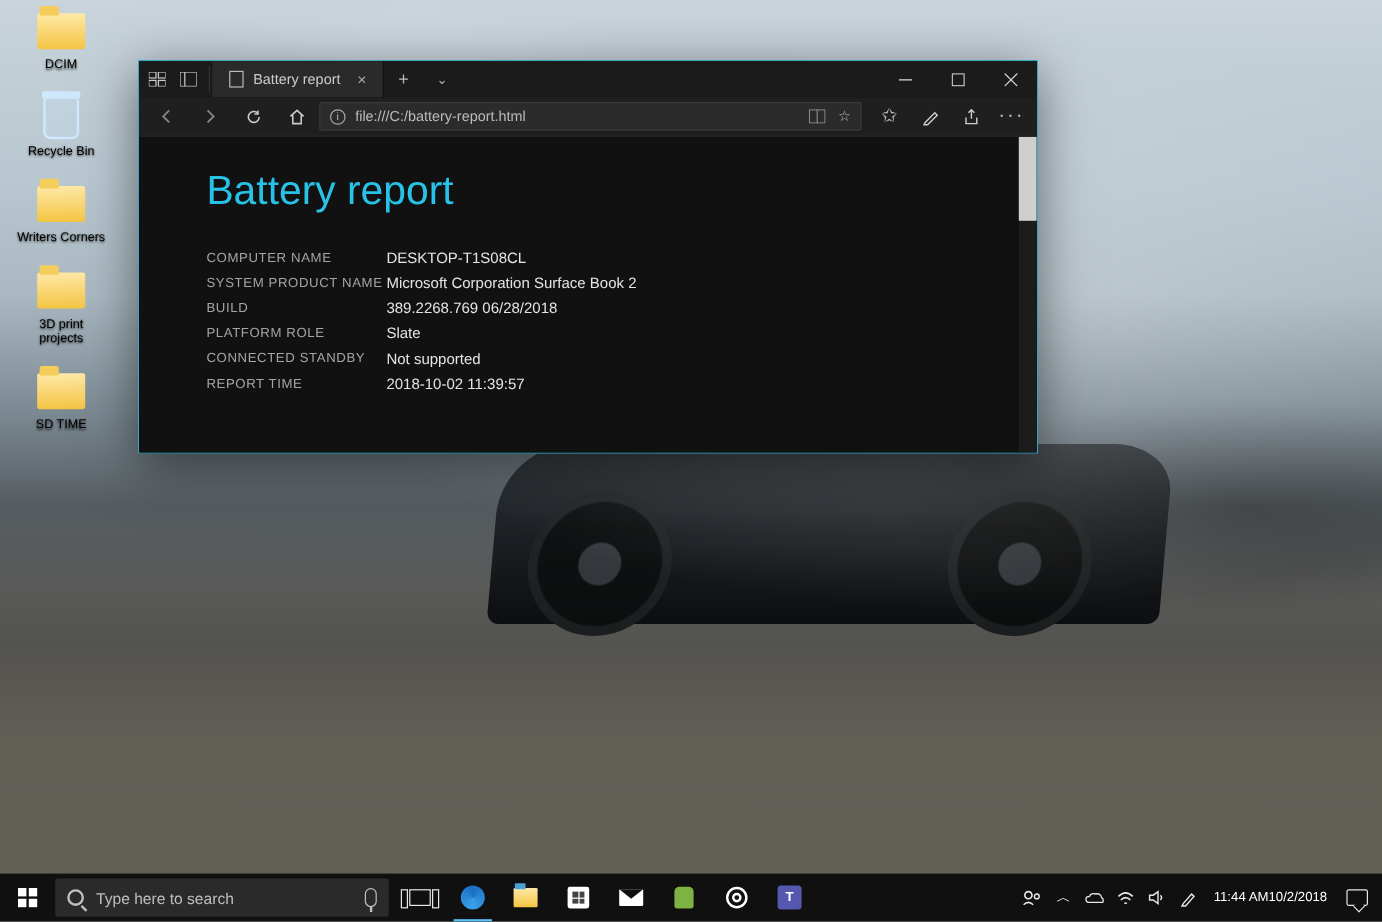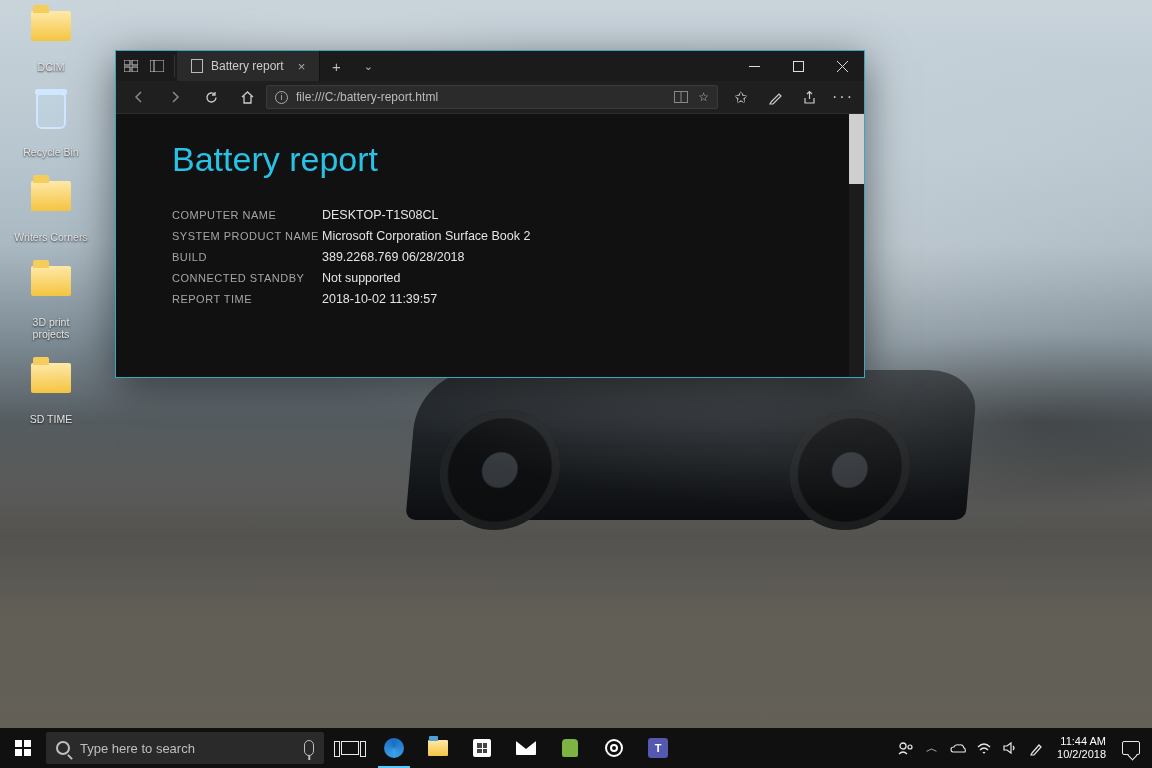--- a/index.html
+++ b/index.html
@@ -15,21 +15,21 @@
  radial-gradient(400px 200px at 30% 15%,rgba(255,255,255,.3),transparent 60%),
  radial-gradient(500px 150px at 90% 55%,rgba(0,0,0,.35),transparent 60%),
  linear-gradient(180deg,transparent 55%,rgba(0,0,0,.25) 70%,rgba(0,0,0,.1) 100%);
 }
 .car{position:absolute;right:180px;top:370px;width:560px;height:150px;border-radius:60px 50px 10px 10px/60px 40px 10px 10px;background:linear-gradient(180deg,#2c3237,#101215);transform:skewX(-5deg)}
 .wheel{position:absolute;bottom:-10px;width:120px;height:120px;border-radius:50%;background:radial-gradient(circle,#3a3f44 0 20%,#0f1112 22% 60%,#232628 62% 70%,#0a0b0c 72% 100%)}
 .wheel.w1{left:30px}.wheel.w2{right:60px}
 
 
 .desktop-icons{position:absolute;left:14px;top:6px;display:flex;flex-direction:column;gap:18px;z-index:2}
-.dicon{width:74px;display:flex;flex-direction:column;align-items:center;gap:15px;color:#e5e5e5;text-align:center;cursor:default}
+.dicon{width:74px;display:flex;flex-direction:column;align-items:center;gap:2px;color:#000000;text-align:center;cursor:default}
 .dicon .glyph{width:44px;height:40px;display:flex;align-items:center;justify-content:center}
 .dicon .lbl{font-size:10.5px;line-height:12px;text-shadow:0 1px 2px rgba(0,0,0,.8)}
 .folder{width:40px;height:30px;background:linear-gradient(180deg,#ffe9a8,#f4c542);border-radius:2px;position:relative}
 .folder::before{content:"";position:absolute;top:-6px;left:2px;width:16px;height:8px;background:#f5cd5a;border-radius:2px 2px 0 0}
 .bin{width:30px;height:36px;border:2px solid #cfe8ff;border-radius:4px 4px 6px 6px;position:relative;background:rgba(200,230,255,.25)}
 .bin::before{content:"";position:absolute;top:-6px;left:-3px;right:-3px;height:6px;background:#cfe8ff;border-radius:2px}
 
 
 .browser{position:absolute;left:115px;top:50px;width:750px;height:328px;background:#0b0b0b;border:1px solid #3aa6bf;box-shadow:0 10px 40px rgba(0,0,0,.5);display:flex;flex-direction:column;z-index:5}
 .titlebar{height:30px;background:#1b1b1b;display:flex;align-items:stretch;color:#ccc}
@@ -84,21 +84,21 @@
 .store .winlogo span{background:#444}
 .mail{width:20px;height:14px;background:#fff;position:relative;border-radius:1px}
 .mail::after{content:"";position:absolute;left:0;right:0;top:0;border-left:10px solid transparent;border-right:10px solid transparent;border-top:8px solid #101010}
 .android{width:16px;height:18px;background:#7cb342;border-radius:4px 4px 2px 2px;position:relative}
 .gear{width:18px;height:18px;border:2px solid #fff;border-radius:50%;position:relative}
 .gear::before{content:"";position:absolute;inset:3px;border:2px solid #fff;border-radius:50%}
 .teams{width:20px;height:20px;background:#5558af;border-radius:3px;color:#fff;font-size:11px;font-weight:bold;display:flex;align-items:center;justify-content:center}
 .tray{margin-left:auto;display:flex;align-items:center;padding-right:4px}
 .tray .t{width:26px;height:40px;display:flex;align-items:center;justify-content:center;font-size:12px;color:#e8e8e8}
 .chev{font-size:10px}
-.clock{display:flex;flex-direction:column;align-items:flex-end;font-size:11px;line-height:13px;padding:0 8px}
+.clock{display:flex;flex-direction:row;align-items:flex-end;font-size:11px;line-height:13px;padding:0 8px}
 .actcenter{width:18px;height:14px;border:1.5px solid #e8e8e8;border-radius:2px;position:relative;margin:0 8px}
 .actcenter::after{content:"";position:absolute;right:3px;bottom:-5px;width:6px;height:6px;border-right:1.5px solid #e8e8e8;border-bottom:1.5px solid #e8e8e8;transform:rotate(45deg);background:#101010}
 
 svg{display:block}
 </style>
 </head>
 <body>
 
 <div class="wallpaper">
   <div class="car">
@@ -247,20 +247,24 @@
           </div>
           <div class="kv">
             <div class="k">SYSTEM PRODUCT NAME</div>
             <div class="v">Microsoft Corporation Surface Book 2</div>
           </div>
           <div class="kv">
             <div class="k">BUILD</div>
             <div class="v">389.2268.769 06/28/2018</div>
           </div>
           <div class="kv">
+            <div class="k">PLATFORM ROLE</div>
+            <div class="v">Slate</div>
+          </div>
+          <div class="kv">
             <div class="k">CONNECTED STANDBY</div>
             <div class="v">Not supported</div>
           </div>
           <div class="kv">
             <div class="k">REPORT TIME</div>
             <div class="v">2018-10-02  11:39:57</div>
           </div>
         </div>
     </div>
     <div class="scrollbar">

